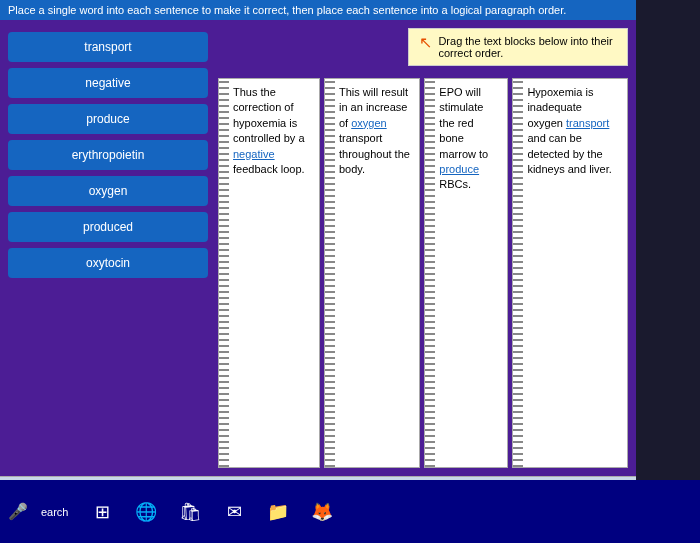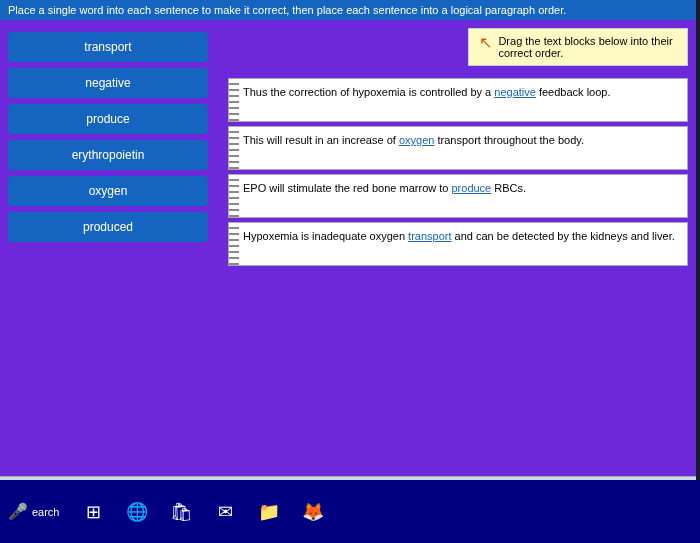--- a/index.html
+++ b/index.html
@@ -6,38 +6,38 @@
     body {
       font-family: Arial, sans-serif;
       background: #1a1a2e;
       width: 700px;
       height: 543px;
       overflow: hidden;
       position: relative;
     }
 
     .main-area {
-      background: #6d28d9;
-      width: 696px;
+      background: #4c1d95;
+      width: 636px;
       height: 480px;
       position: relative;
     }
 
     .instruction-bar {
       background: #1565c0;
       color: white;
       font-size: 11px;
       padding: 4px 8px;
       width: 100%;
     }
 
     .content-area {
       display: flex;
       padding: 8px;
-      gap: 20px;
+      gap: 10px;
       height: calc(100% - 24px);
     }
 
     .left-panel {
       width: 200px;
       display: flex;
       flex-direction: column;
       gap: 6px;
       padding-top: 4px;
     }
@@ -75,21 +75,21 @@
     }
 
     .drag-instruction .arrow-icon {
       color: #e65100;
       font-size: 16px;
       margin-top: -2px;
     }
 
     .sentences-area {
       display: flex;
-      flex-direction: column;
+      flex-direction: row;
       gap: 4px;
       flex: 1;
     }
 
     .sentence-block {
       background: white;
       border: 1px solid #aaa;
       padding: 6px 8px 6px 14px;
       font-size: 11px;
       line-height: 1.4;
@@ -210,20 +210,21 @@
 
   <div class="content-area">
 
     <div class="left-panel">
       <button class="word-button">transport</button>
       <button class="word-button">negative</button>
       <button class="word-button">produce</button>
       <button class="word-button">erythropoietin</button>
       <button class="word-button">oxygen</button>
       <button class="word-button">produced</button>
+      <button class="word-button">oxytocin</button>
     </div>
 
     <div class="right-panel">
       <div class="top-right-hint">
         <div class="drag-instruction">
           <span class="arrow-icon">↖</span>
           <span>Drag the text blocks below into their correct order.</span>
         </div>
       </div>
 
@@ -264,21 +265,21 @@
     <button class="nav-btn">
       <span>Next</span>
       <span>&gt;</span>
     </button>
   </div>
 </div>
 
 <div class="taskbar">
   <div class="search-area">
     <span class="mic-icon">🎤</span>
-    <span style="color:white;font-size:11px;">earch</span>
+    <span style="color:white;font-size:11px;margin-left:9px;">earch</span>
   </div>
   <div class="taskbar-icons">
     <div class="taskbar-icon">⊞</div>
     <div class="taskbar-icon">🌐</div>
     <div class="taskbar-icon">🛍</div>
     <div class="taskbar-icon">✉</div>
     <div class="taskbar-icon">📁</div>
     <div class="taskbar-icon">🦊</div>
   </div>
 </div>

